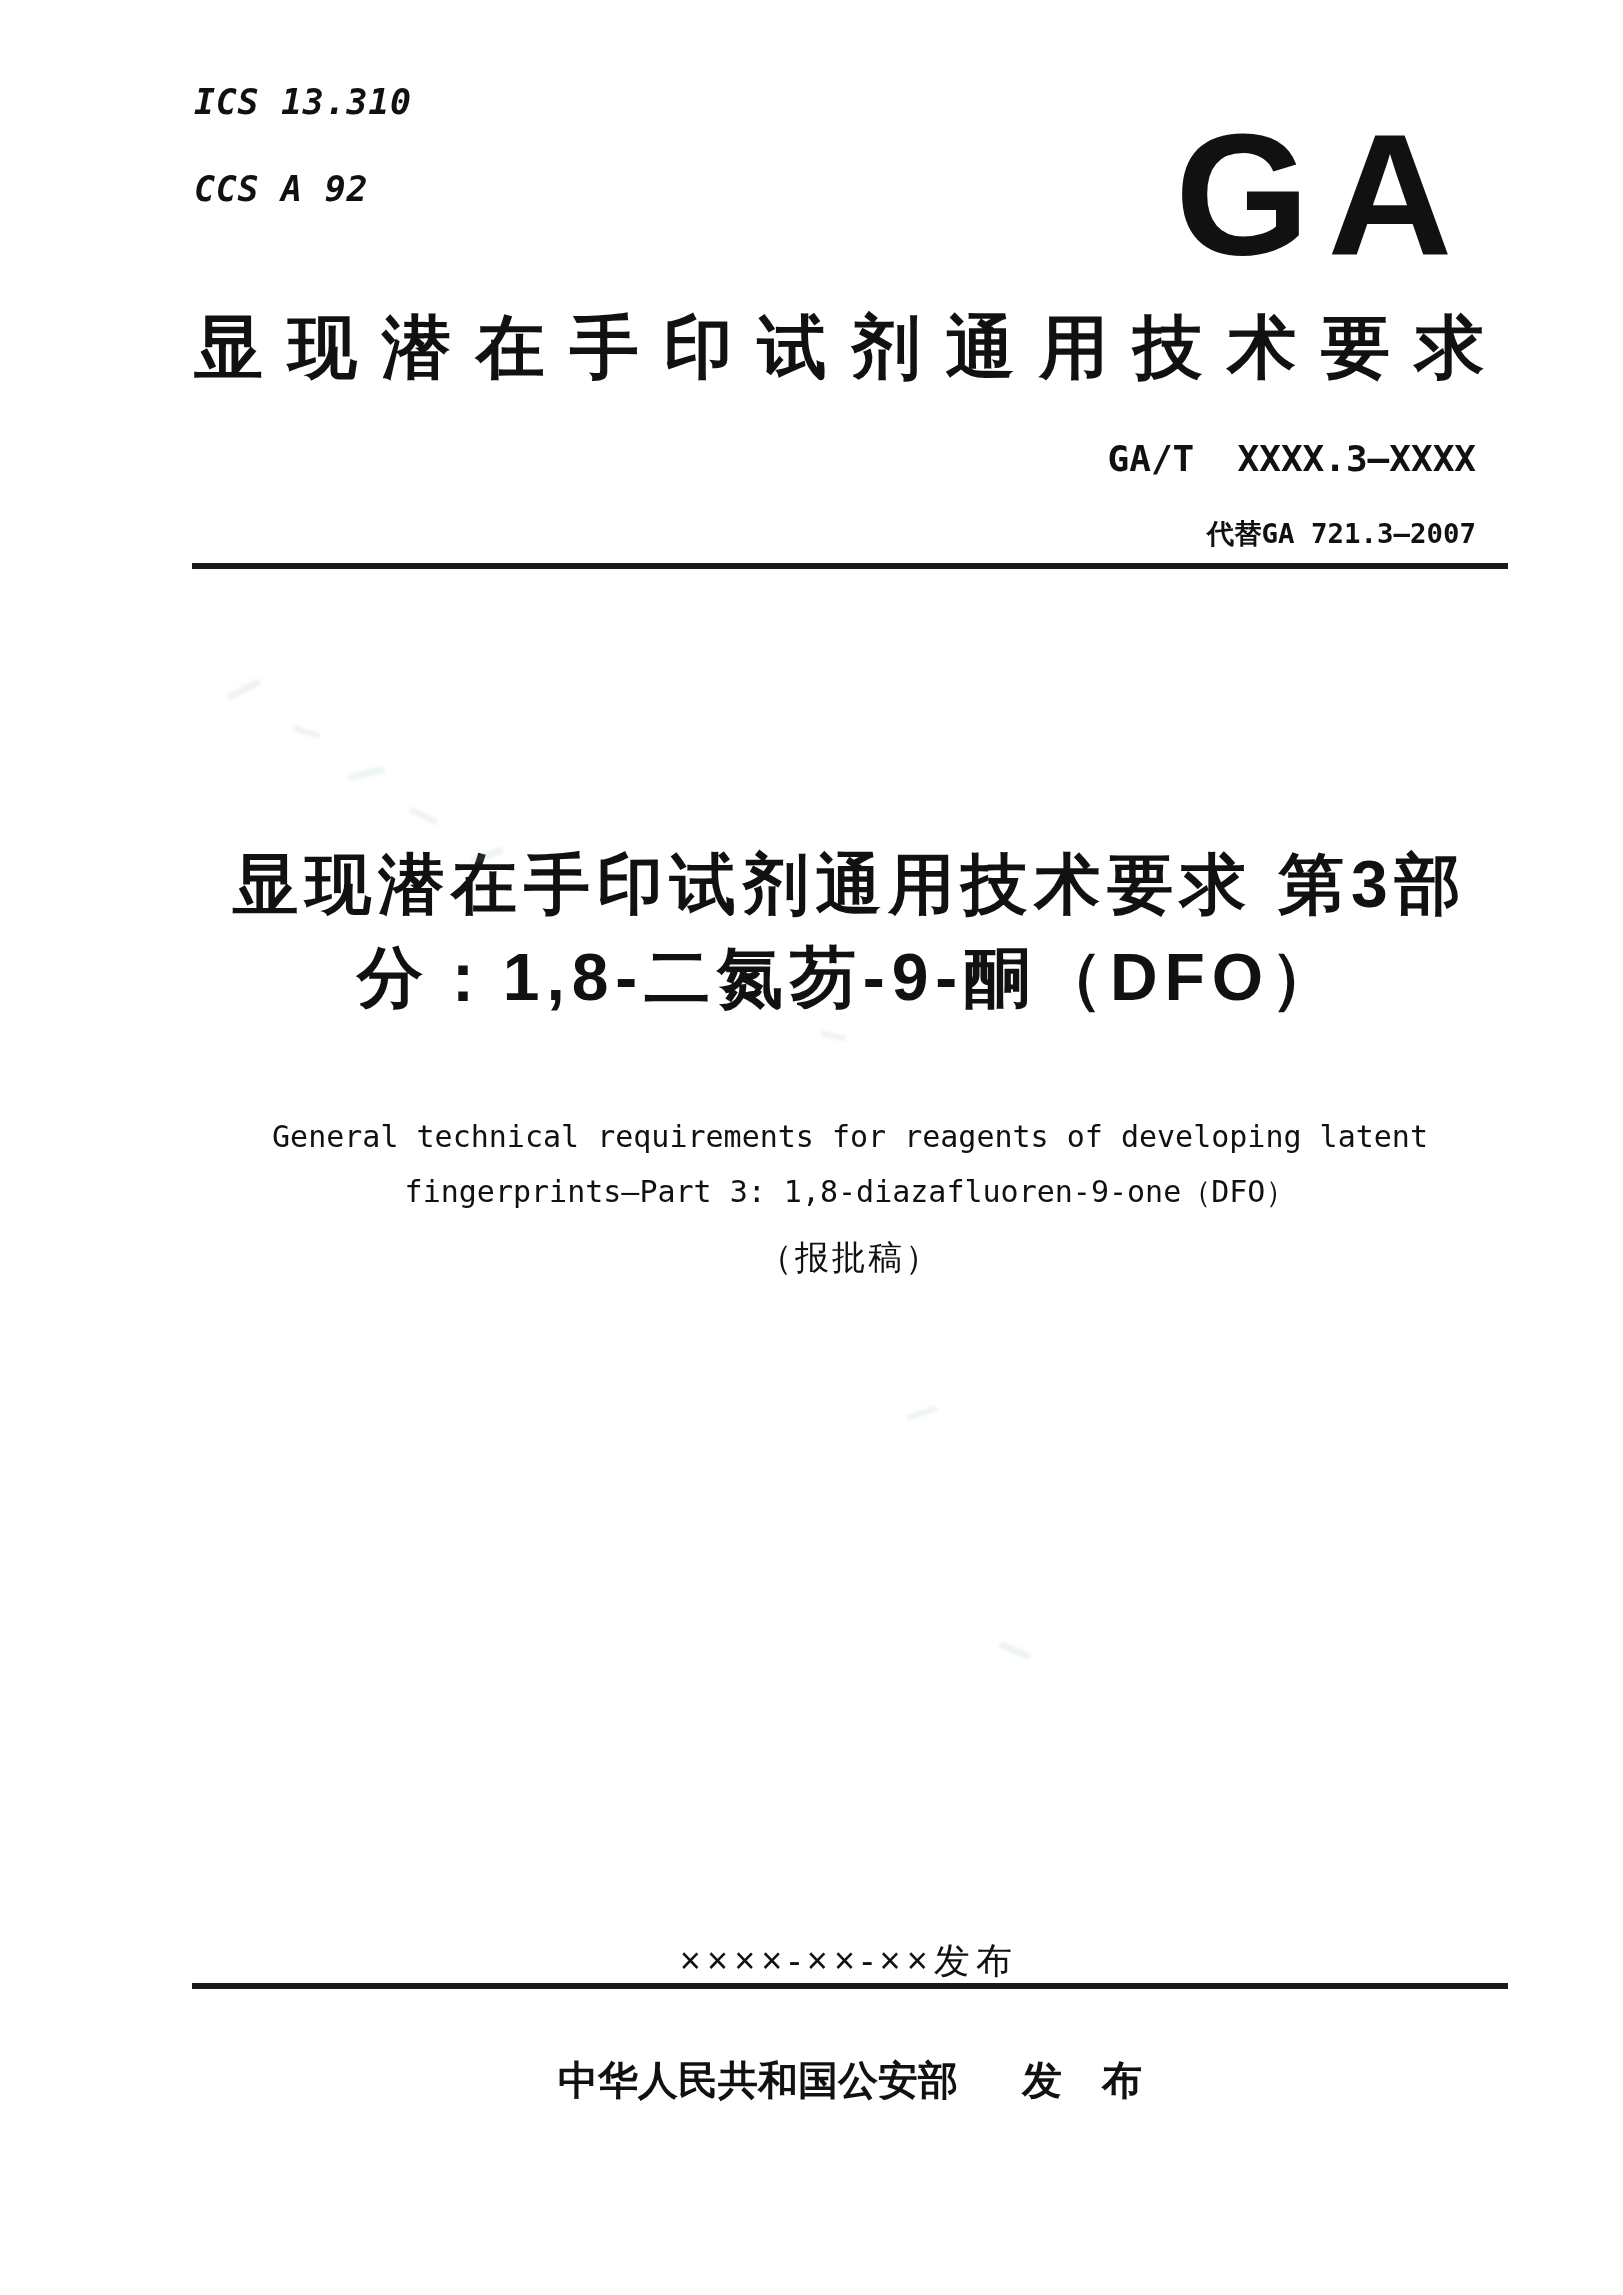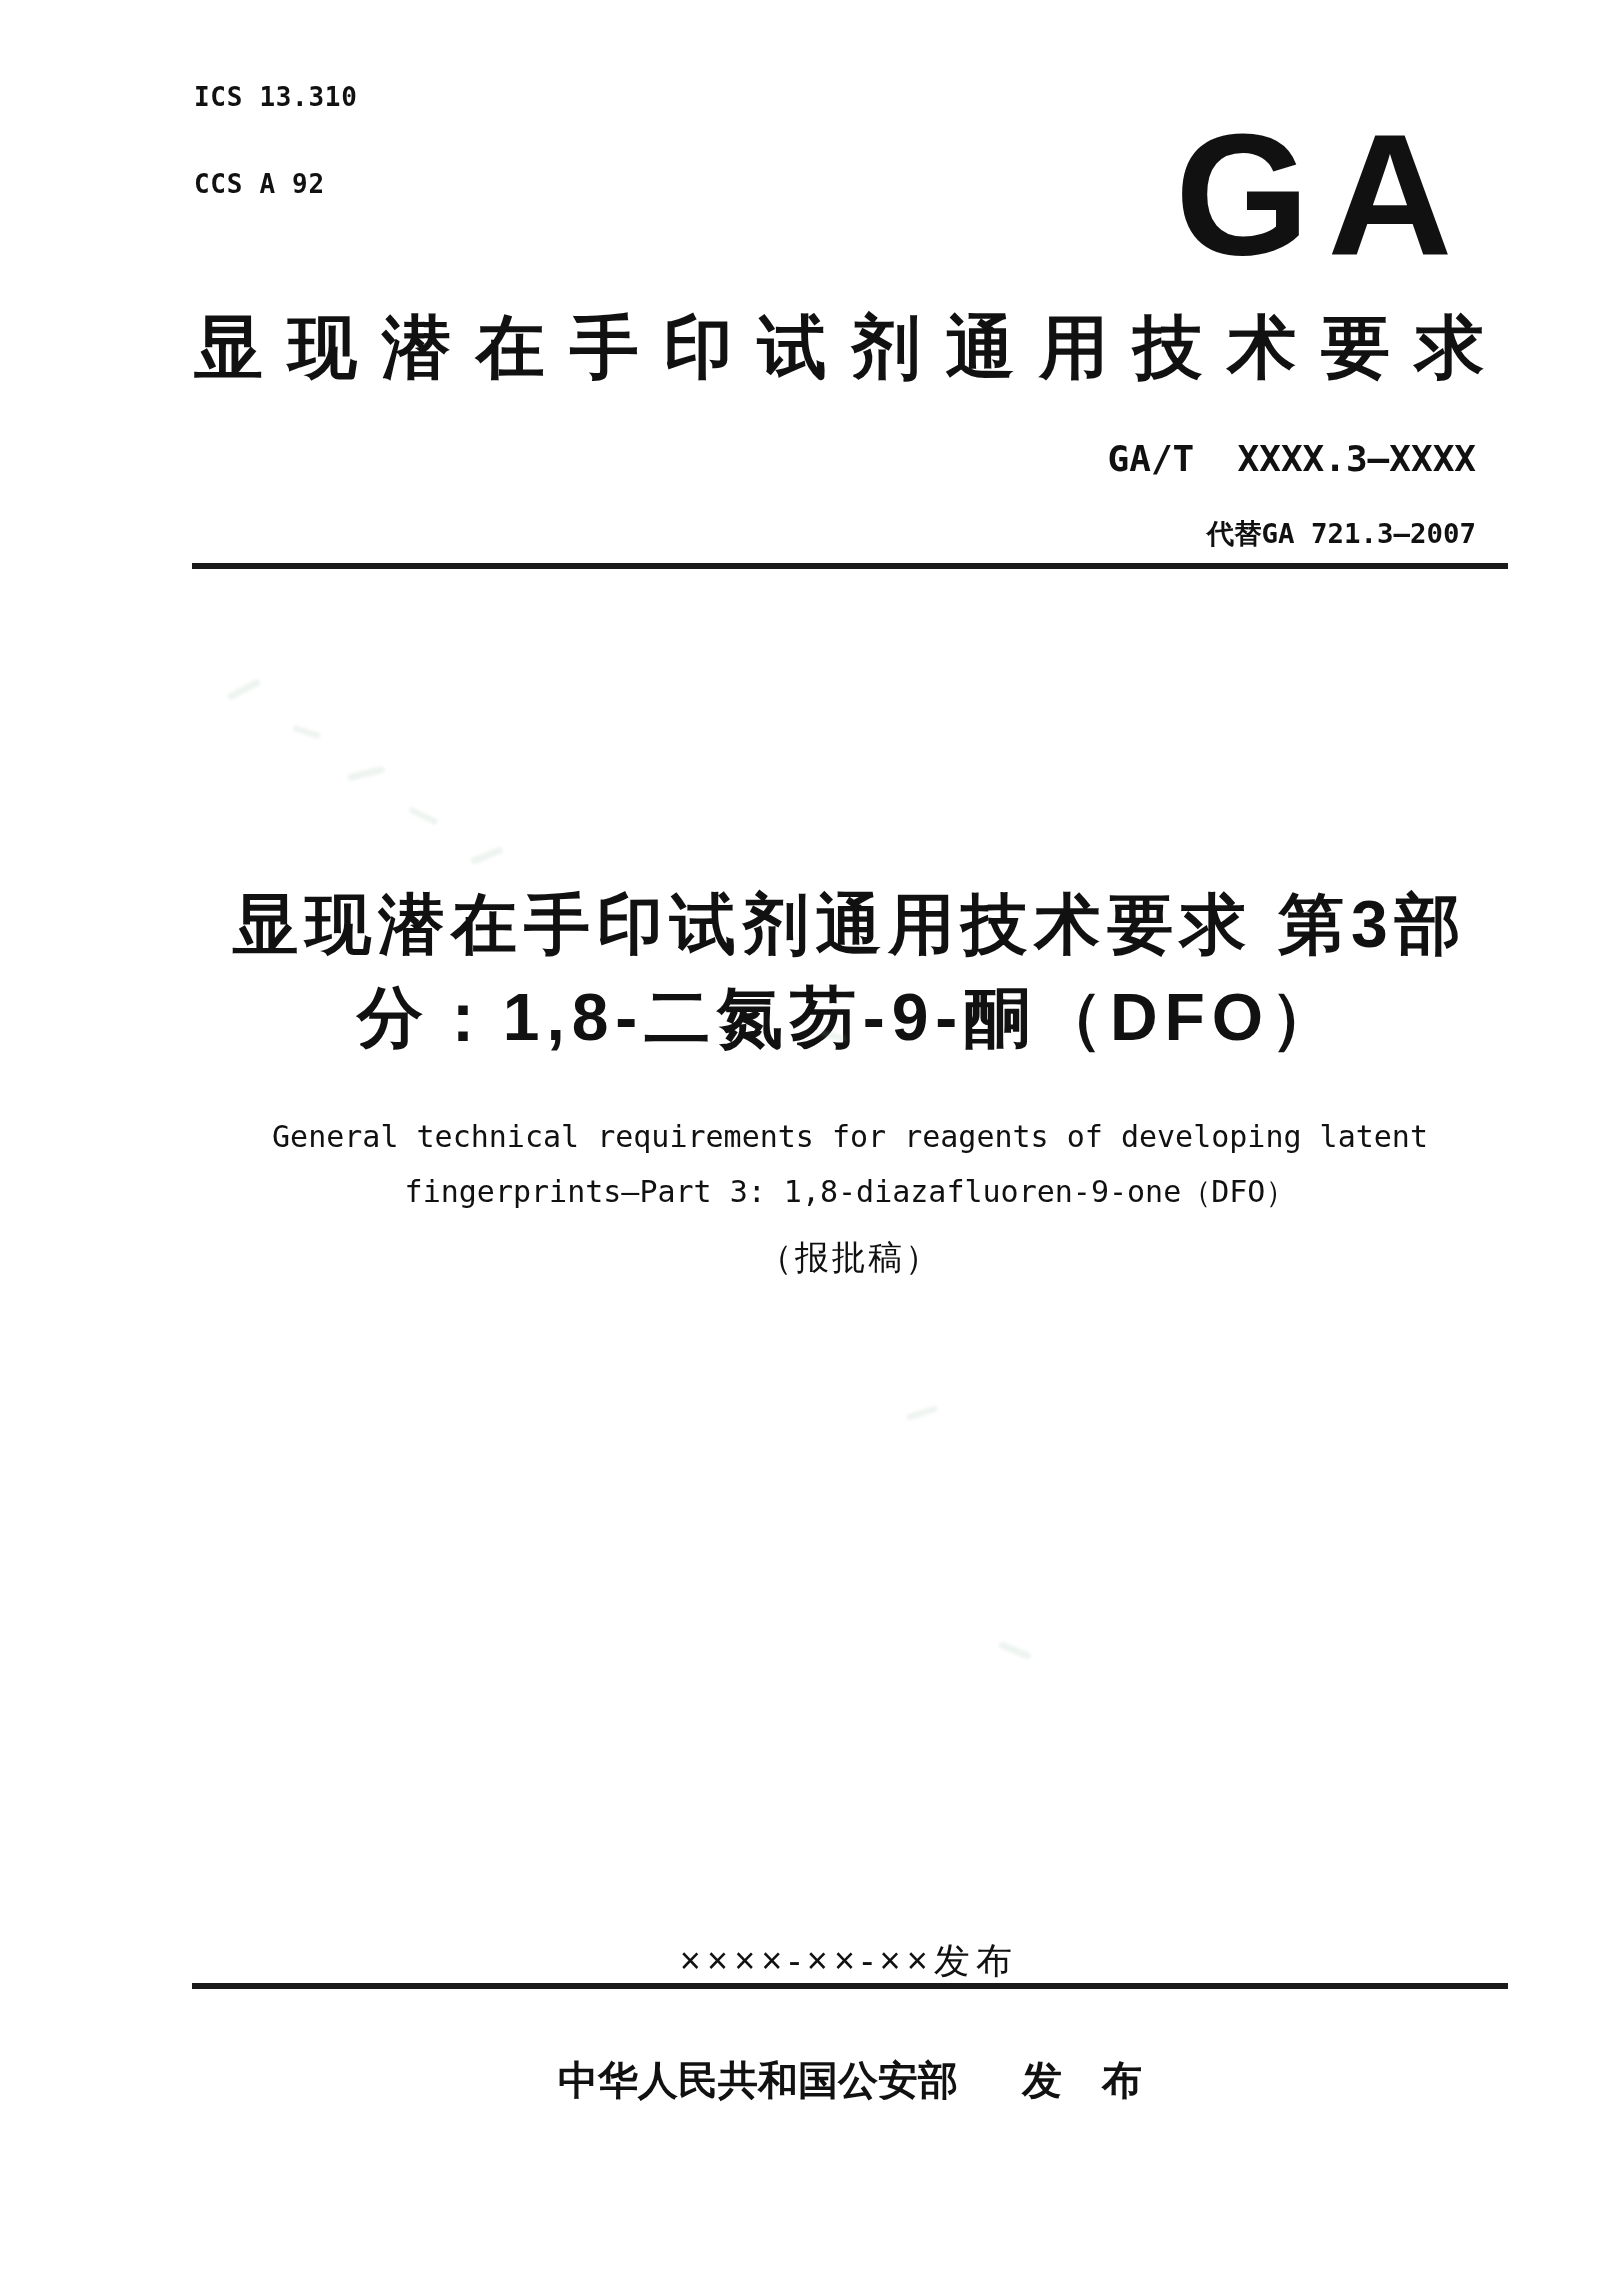--- a/index.html
+++ b/index.html
@@ -9,22 +9,22 @@
     background: #ffffff;
     color: #111111;
     font-family: "Liberation Sans", sans-serif;
     overflow: hidden;
   }
   .abs { position: absolute; }
 
   .ics-line, .ccs-line {
     left: 194px;
     font-family: "DejaVu Sans Mono", monospace;
-    font-size: 26px; font-weight: 600;
-    letter-spacing: 0.7px; white-space: pre;
+    font-size: 35px; font-weight: 600;
+    letter-spacing: 0.7px; white-space: pre; font-style: italic;
   }
   .ics-line { top: 82px; }
   .ccs-line { top: 122px; margin-top: 47px; }
 
   .ga-logo {
     left: 1175px; top: 108px;
     font-family: "Liberation Sans", sans-serif;
     font-size: 173px; font-weight: bold;
     letter-spacing: 18px; line-height: 1;
     white-space: pre;
@@ -48,21 +48,21 @@
     font-family: "DejaVu Sans Mono", monospace;
     font-size: 27.4px; font-weight: bold;
     white-space: pre;
   }
 
   .rule { background: #1a1a1a; height: 5.5px; left: 192px; width: 1316px; }
   .rule-top { top: 563px; }
   .rule-bottom { top: 1983px; }
 
   .title-cn {
-    left: 192px; top: 878px; width: 1316px;
+    left: 192px; top: 838px; width: 1316px;
     text-align: center;
     font-size: 66px; font-weight: bold;
     letter-spacing: 6.9px;
     line-height: 93px;
     white-space: nowrap;
   }
   .title-en {
     left: 192px; top: 1109px; width: 1316px;
     text-align: center;
     font-family: "DejaVu Sans Mono", monospace;

